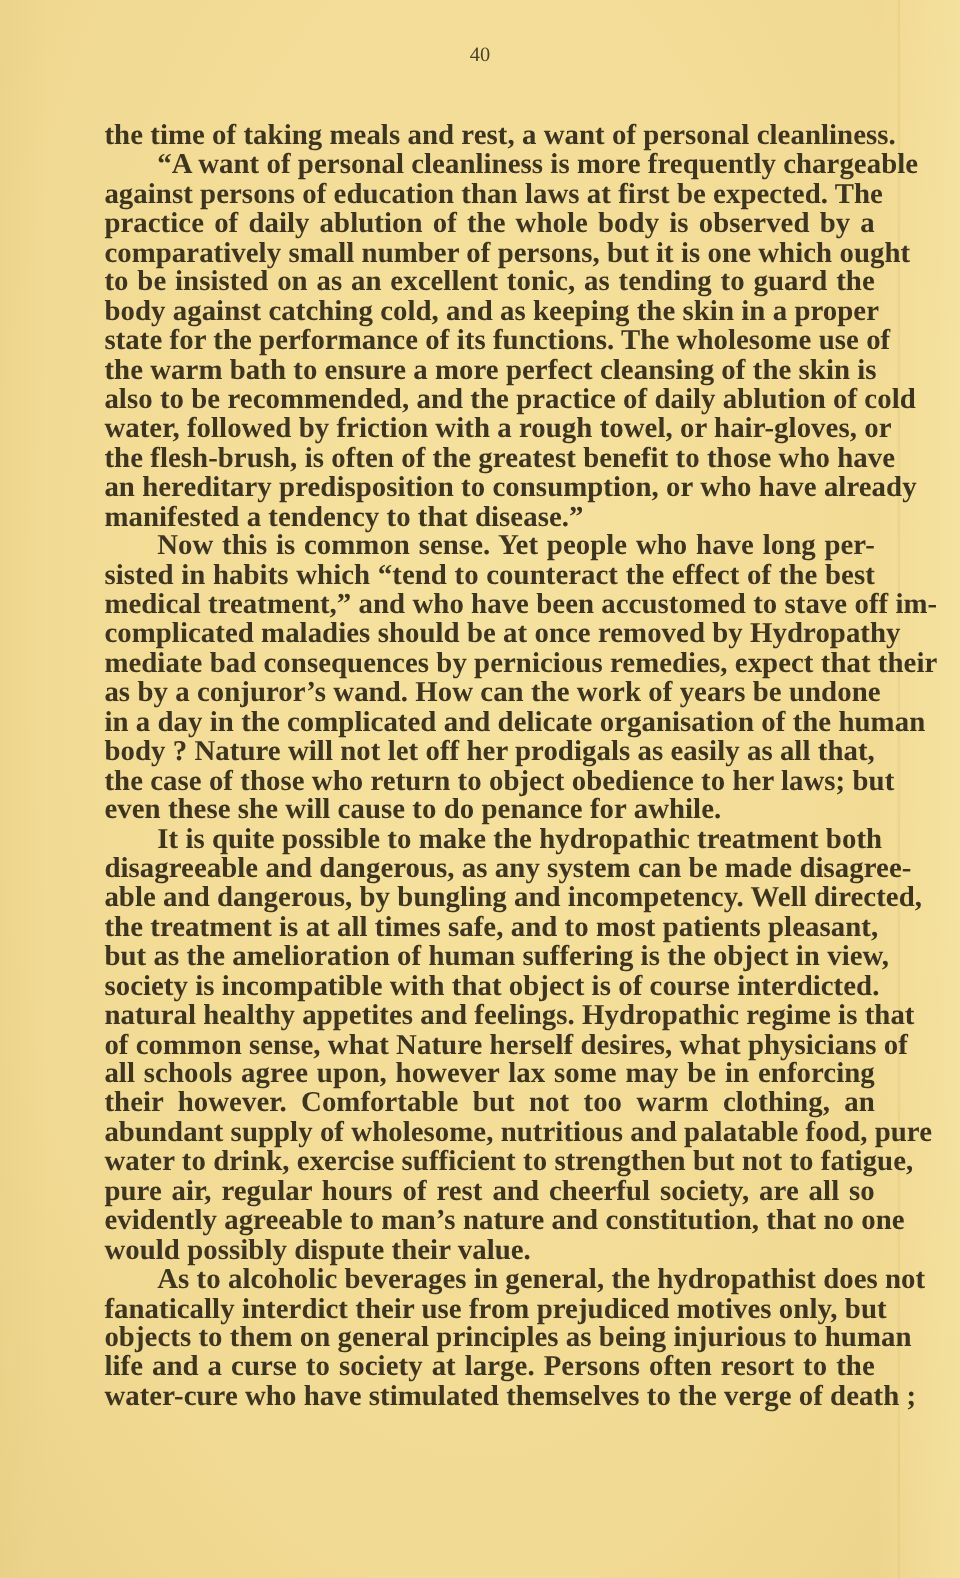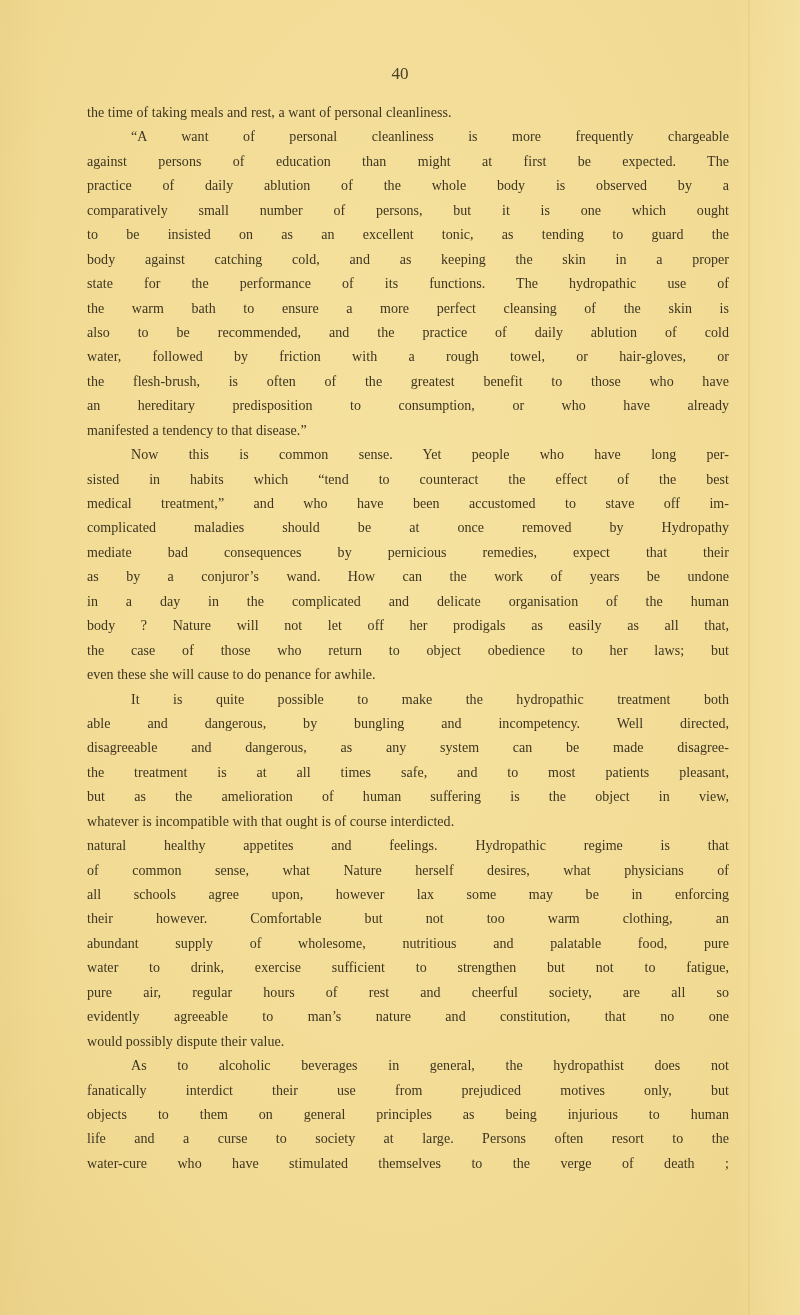--- a/index.html
+++ b/index.html
@@ -28,37 +28,37 @@
       background: rgba(220,195,120,0.35);
     }
     .page-number {
       position: absolute;
       top: 36px;
       left: 0;
       width: 800px;
       text-align: center;
       font-size: 17px;
       color: #4a4128;
-      margin-top: 28px;
     }
     .text-block {
       position: absolute;
       top: 101px;
       left: 87px;
       width: 642px;
     }
     .line {
       display: block;
       height: 24.45px;
       line-height: 24.45px;
-      font-size: 14px;
+      font-size: 24px;
       white-space: nowrap;
       text-align: justify;
       text-align-last: justify;
       letter-spacing: 0.05px;
+      font-weight: bold;
     }
     .line.indent {
       padding-left: 44px;
     }
     .line.last {
       text-align-last: left;
     }
   </style>
 </head>
 <body>
@@ -66,26 +66,26 @@
 <div class="crease"></div>
 
 <div class="page-number">40</div>
 
 <div class="text-block" id="text-block">
     <div>
       <span class="line last">the time of taking meals and rest, a want of personal cleanliness.</span>
     </div>
     <div>
       <span class="line indent">“A want of personal cleanliness is more frequently chargeable</span>
-      <span class="line">against persons of education than might at first be expected. The</span>
+      <span class="line">against persons of education than laws at first be expected. The</span>
       <span class="line">practice of daily ablution of the whole body is observed by a</span>
       <span class="line">comparatively small number of persons, but it is one which ought</span>
       <span class="line">to be insisted on as an excellent tonic, as tending to guard the</span>
       <span class="line">body against catching cold, and as keeping the skin in a proper</span>
-      <span class="line">state for the performance of its functions. The hydropathic use of</span>
+      <span class="line">state for the performance of its functions. The wholesome use of</span>
       <span class="line">the warm bath to ensure a more perfect cleansing of the skin is</span>
       <span class="line">also to be recommended, and the practice of daily ablution of cold</span>
       <span class="line">water, followed by friction with a rough towel, or hair-gloves, or</span>
       <span class="line">the flesh-brush, is often of the greatest benefit to those who have</span>
       <span class="line">an hereditary predisposition to consumption, or who have already</span>
       <span class="line last">manifested a tendency to that disease.”</span>
     </div>
     <div>
       <span class="line indent">Now this is common sense. Yet people who have long per-</span>
       <span class="line">sisted in habits which “tend to counteract the effect of the best</span>
@@ -93,25 +93,25 @@
       <span class="line">complicated maladies should be at once removed by Hydropathy</span>
       <span class="line">mediate bad consequences by pernicious remedies, expect that their</span>
       <span class="line">as by a conjuror’s wand. How can the work of years be undone</span>
       <span class="line">in a day in the complicated and delicate organisation of the human</span>
       <span class="line">body ? Nature will not let off her prodigals as easily as all that,</span>
       <span class="line">the case of those who return to object obedience to her laws; but</span>
       <span class="line last">even these she will cause to do penance for awhile.</span>
     </div>
     <div>
       <span class="line indent">It is quite possible to make the hydropathic treatment both</span>
+      <span class="line">disagreeable and dangerous, as any system can be made disagree-</span>
       <span class="line">able and dangerous, by bungling and incompetency. Well directed,</span>
-      <span class="line">disagreeable and dangerous, as any system can be made disagree-</span>
       <span class="line">the treatment is at all times safe, and to most patients pleasant,</span>
       <span class="line">but as the amelioration of human suffering is the object in view,</span>
-      <span class="line last">whatever is incompatible with that ought is of course interdicted.</span>
+      <span class="line last">society is incompatible with that object is of course interdicted.</span>
     </div>
     <div>
       <span class="line">natural healthy appetites and feelings. Hydropathic regime is that</span>
       <span class="line">of common sense, what Nature herself desires, what physicians of</span>
       <span class="line">all schools agree upon, however lax some may be in enforcing</span>
       <span class="line">their however. Comfortable but not too warm clothing, an</span>
       <span class="line">abundant supply of wholesome, nutritious and palatable food, pure</span>
       <span class="line">water to drink, exercise sufficient to strengthen but not to fatigue,</span>
       <span class="line">pure air, regular hours of rest and cheerful society, are all so</span>
       <span class="line">evidently agreeable to man’s nature and constitution, that no one</span>

